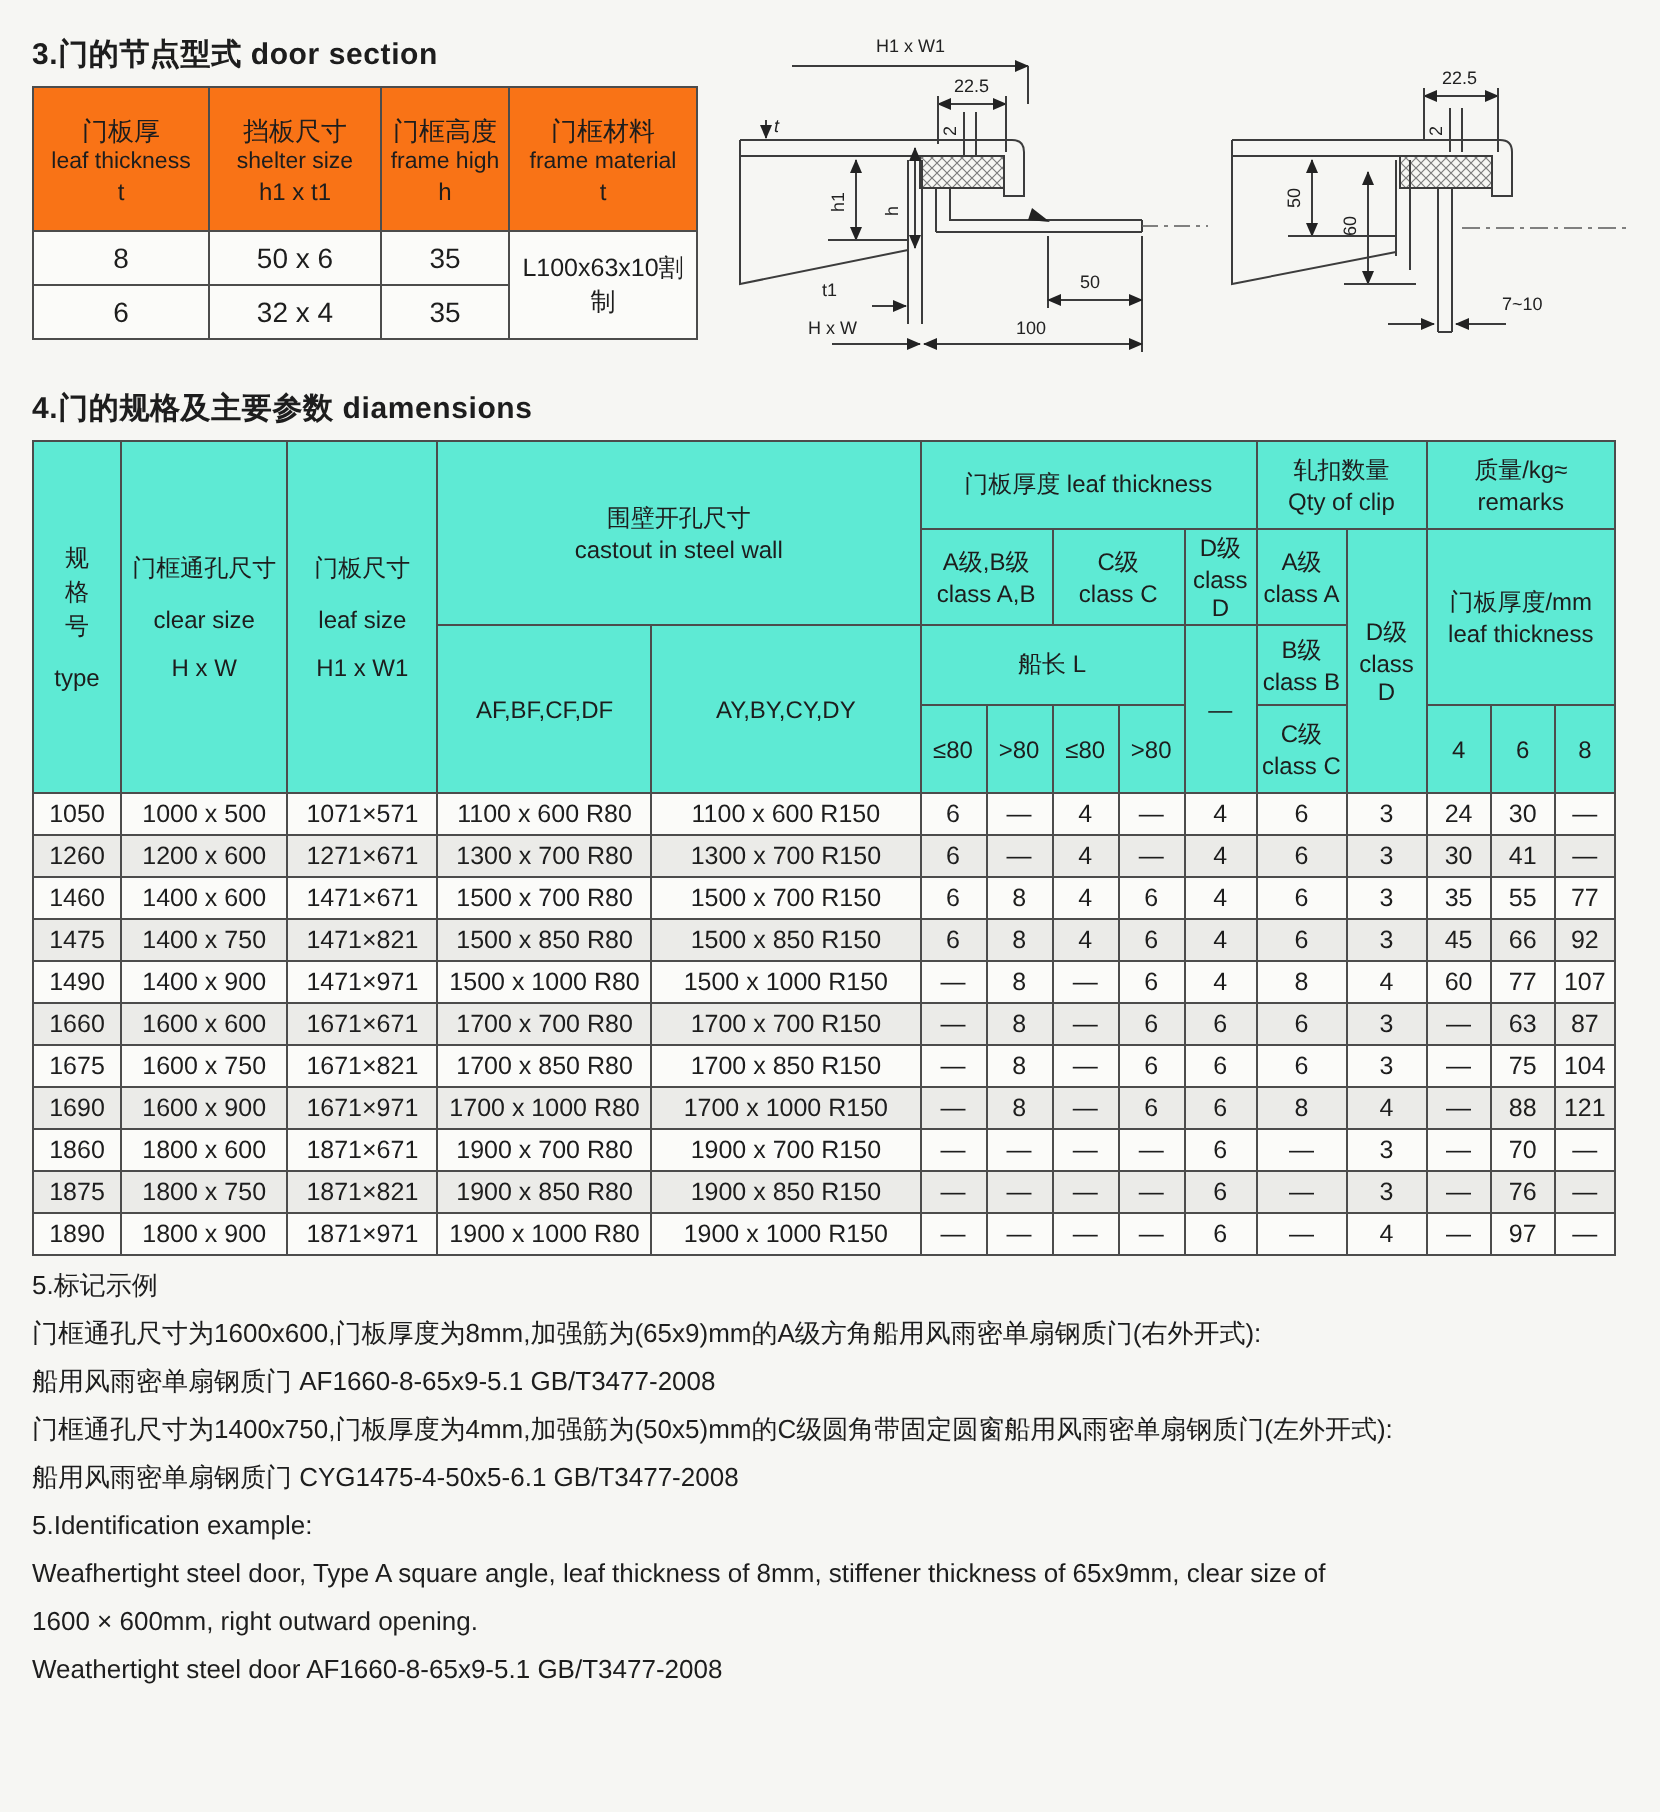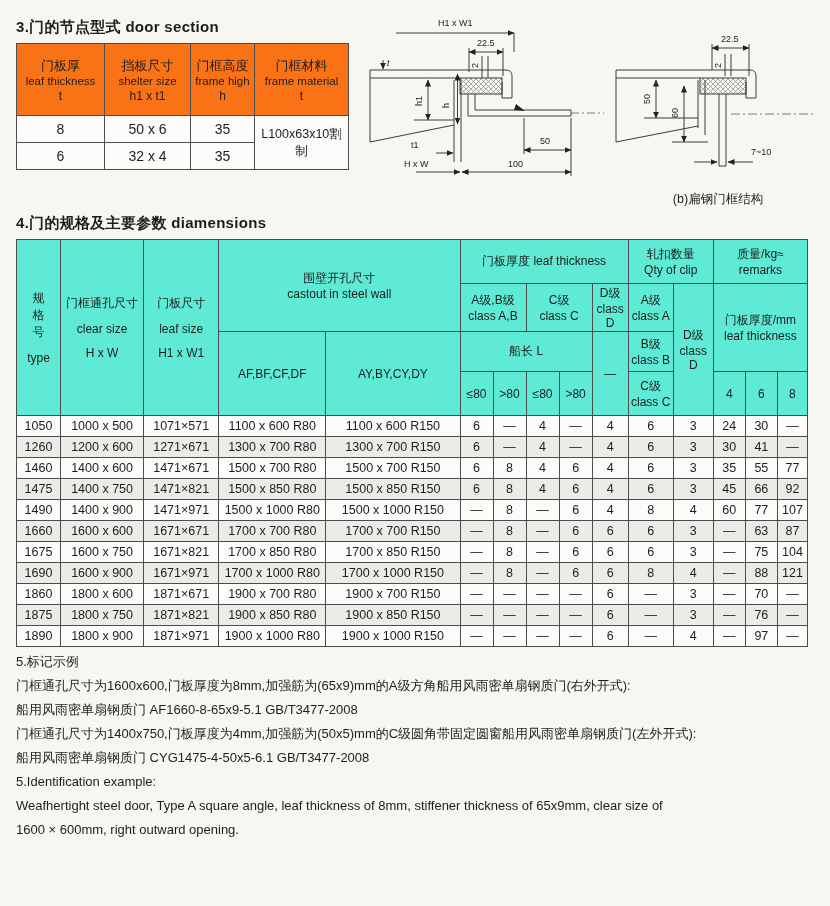--- a/index.html
+++ b/index.html
@@ -211,21 +211,20 @@
 
         <path class="ln" d="M8,56 V128 L90,112"></path>
         <path class="ln" d="M90,66 V114 M97,66 V121"></path>
 
         <path class="thin" d="M123,100 H208" stroke-dasharray="9 3 2 3"></path>
 
         <text class="dim" x="143" y="141">7~10</text>
         <line x1="86" y1="148" x2="109" y2="148" marker-end="url(#arrB)"></line>
         <line x1="145" y1="148" x2="120" y2="148" marker-end="url(#arrB)"></line>
       </svg>
-      <figcaption>(b)扁钢门框结构</figcaption>
     </figure>
   </div>
 
   <div class="sec4">
     <h2 class="sec-title">4.门的规格及主要参数 diamensions</h2>
     <table>
       <colgroup>
         <col style="width:44px">
           <col style="width:83px">
           <col style="width:75px">
@@ -496,15 +495,16 @@
 
   <div class="sec5">
     <p>5.标记示例</p>
     <p>门框通孔尺寸为1600x600,门板厚度为8mm,加强筋为(65x9)mm的A级方角船用风雨密单扇钢质门(右外开式):</p>
     <p>船用风雨密单扇钢质门 AF1660-8-65x9-5.1 GB/T3477-2008</p>
     <p>门框通孔尺寸为1400x750,门板厚度为4mm,加强筋为(50x5)mm的C级圆角带固定圆窗船用风雨密单扇钢质门(左外开式):</p>
     <p>船用风雨密单扇钢质门 CYG1475-4-50x5-6.1 GB/T3477-2008</p>
     <p>5.Identification example:</p>
     <p>Weafhertight steel door, Type A square angle, leaf thickness of 8mm, stiffener thickness of 65x9mm, clear size of</p>
     <p>1600 × 600mm, right outward opening.</p>
+    <p>Weathertight steel door AF1660-8-65x9-5.1 GB/T3477-2008</p>
   </div>
 
 </div>
 
 </body></html>

